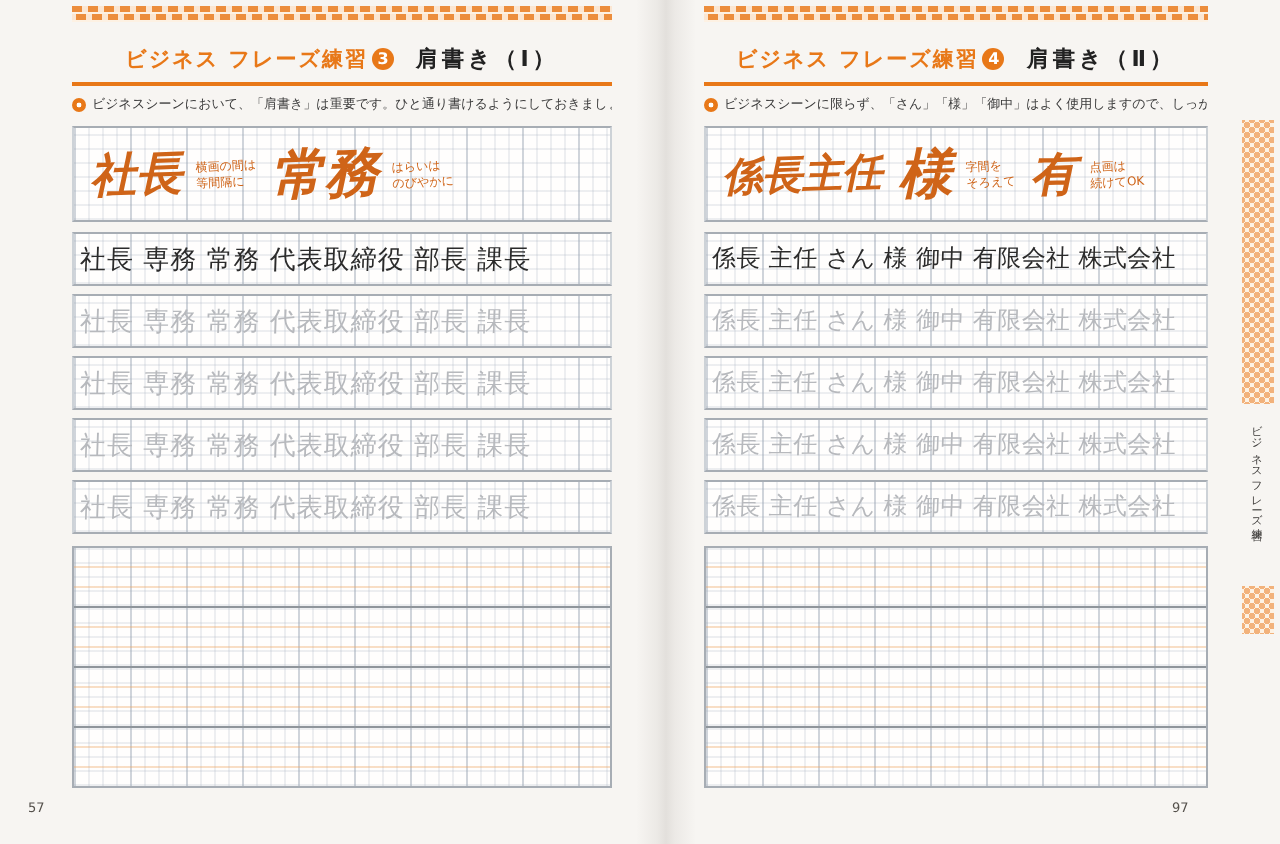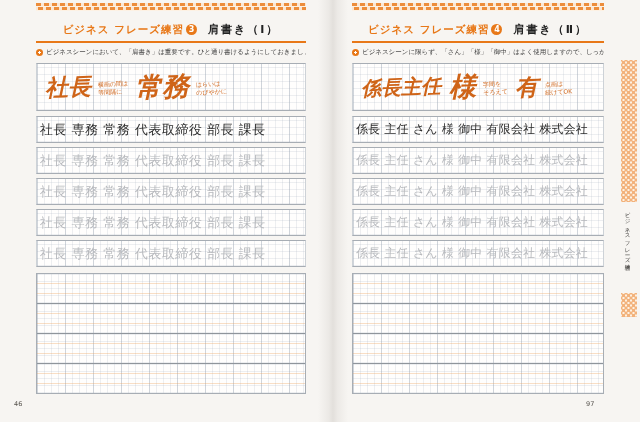--- a/index.html
+++ b/index.html
@@ -184,16 +184,16 @@
       <div class="empty-row"></div>
     </div>
   </div>
 
   <div class="gutter"></div>
 
   <div class="tabpat tabpat-top"></div>
   <div class="tablabel">ビジネスフレーズ練習</div>
   <div class="tabpat tabpat-bottom"></div>
 
-  <div class="pagenum pagenum-left">46</div>
+  <div class="pagenum pagenum-left">57</div>
   <div class="pagenum pagenum-right">97</div>
 
 </div>
 
 </body></html>

